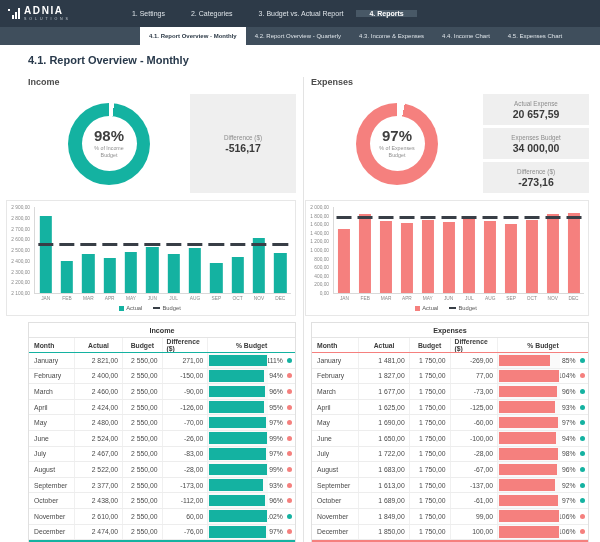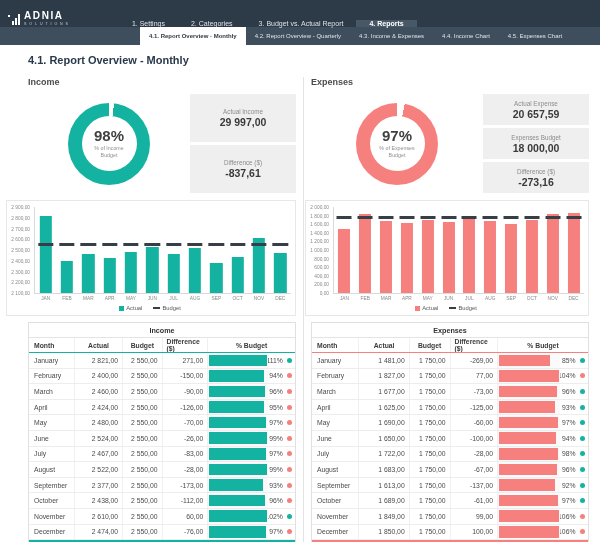--- a/index.html
+++ b/index.html
@@ -1,19 +1,19 @@
 <!DOCTYPE html>
 <html><head>
 <meta charset="utf-8">
 <style>
   html,body{margin:0;padding:0}
   body{width:600px;height:542px;overflow:hidden;background:#ffffff;
        font-family:"Liberation Sans",sans-serif;-webkit-font-smoothing:antialiased}
   
-  .topbar{height:27px;background:#2d3a48;display:flex;align-items:flex-end;color:#fff}
+  .topbar{height:27px;background:#2d3a48;display:flex;align-items:center;color:#fff}
   .logo{display:flex;align-items:center;gap:4px;margin-left:8px}
   .logo-icon{display:flex;align-items:flex-end;gap:1px;height:11px}
   .lb{width:2px;background:#fff;display:inline-block}
   .lb1{height:4px}.lb2{height:7px}.lb3{height:11px}
   .ldot{width:2px;height:2px;background:#fff;align-self:flex-start;margin-right:1px;margin-top:1px}
   .logo-text{display:flex;flex-direction:column;line-height:1}
   .logo-name{font-size:10px;font-weight:bold;letter-spacing:1.6px}
   .logo-sub{font-size:3.6px;letter-spacing:2.9px;color:#c7ced5;margin-top:2px}
   .nav{display:flex;margin-left:48px}
   .nav-item{display:flex;align-items:center;padding:0 13px;font-size:7px;color:#dde3e8;cursor:pointer;white-space:nowrap}
@@ -119,26 +119,22 @@
             <div class="donut-col">
               <div class="donut" style="background: conic-gradient(rgb(255, 255, 255) 0deg, rgb(255, 255, 255) 7.2deg, rgb(20, 178, 161) 7.2deg, rgb(20, 178, 161) 360deg);">
                 <div class="hole">
                   <div class="dpct">98%</div>
                   <div class="dcap">% of Income Budget</div>
                 </div>
               </div>
             </div>
             <div class="stats">
               <div class="stat">
-                <div class="stat-label">Actual Income</div>
-                <div class="stat-value">29 997,00</div>
-              </div>
-              <div class="stat">
                 <div class="stat-label">Difference ($)</div>
-                <div class="stat-value">-837,61</div>
+                <div class="stat-value">-516,17</div>
               </div>
             </div>
           </div>
           <div class="chart">
             <div class="chart-body">
               <div class="yaxis">
                 <div class="ylab" style="top: 0%;">2&nbsp;900,00</div>
                 <div class="ylab" style="top: 12.5%;">2&nbsp;800,00</div>
                 <div class="ylab" style="top: 25%;">2&nbsp;700,00</div>
                 <div class="ylab" style="top: 37.5%;">2&nbsp;600,00</div>
@@ -404,21 +400,21 @@
                 </div>
               </div>
             </div>
             <div class="stats">
               <div class="stat">
                 <div class="stat-label">Actual Expense</div>
                 <div class="stat-value">20 657,59</div>
               </div>
               <div class="stat">
                 <div class="stat-label">Expenses Budget</div>
-                <div class="stat-value">18 000,00</div>
+                <div class="stat-value">34 000,00</div>
               </div>
               <div class="stat">
                 <div class="stat-label">Difference ($)</div>
                 <div class="stat-value">-273,16</div>
               </div>
             </div>
           </div>
           <div class="chart">
             <div class="chart-body">
               <div class="yaxis">

